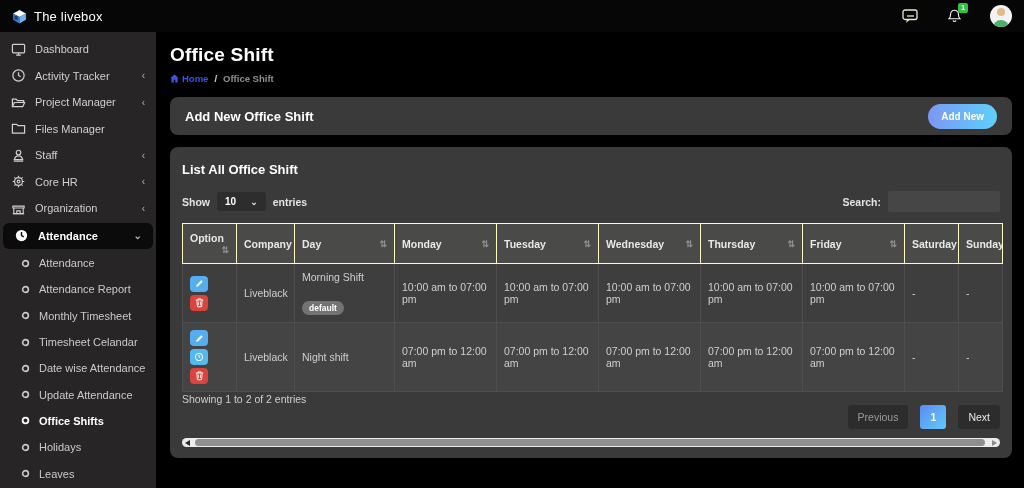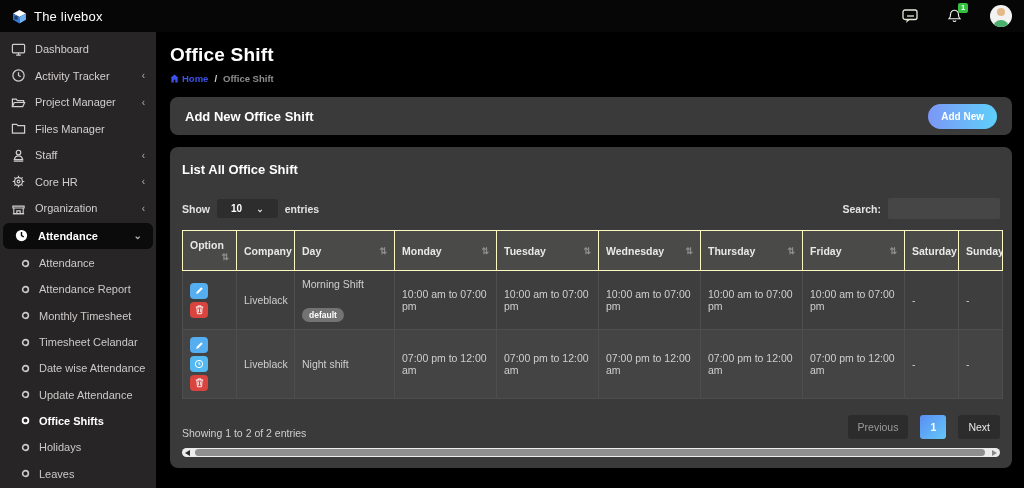--- a/index.html
+++ b/index.html
@@ -40,45 +40,45 @@
   .bc-sep { color:#cfcfcf; font-weight:700; }
   .bc-current { color:#8f8f8f; font-weight:700; }
 
   .panel { background:#3b3a3a; border-radius:8px; }
   .add-panel { margin-top:13px; height:38px; display:flex; align-items:center; padding:0 15px; }
   .panel-title { color:#fff; font-size:13px; font-weight:700; }
   .add-btn { margin-left:auto; border:none; cursor:pointer; color:#fff; font-size:10px; font-weight:700;
              padding:7px 13px; border-radius:15px; background:linear-gradient(90deg,#7c97f6,#5ed0fa); font-family:inherit;}
 
   .list-panel { margin-top:12px; padding:13px 12px 11px; }
-  .controls { display:flex; align-items:center; margin-top:20px; }
+  .controls { display:flex; align-items:center; margin-top:13px; }
   .ctl-label { color:#e3e3e3; font-size:10.5px; font-weight:700; }
   .length-select { margin:0 7px; background:#2d2d2d; color:#fff; font-size:10px; font-weight:700;
-                   padding:4px 14px; border-radius:3px; display:flex; align-items:center; gap:14px; cursor:pointer; }
+                   padding:4px 8px; border-radius:3px; display:flex; align-items:center; gap:14px; cursor:pointer; }
   .length-select .chev { font-size:9px; color:#ddd; }
   .search-wrap { margin-left:auto; display:flex; align-items:center; gap:7px; }
   .search-input { width:112px; height:21px; background:#464646; border:none; border-radius:2px; outline:none; color:#eee; padding:0 6px; font-size:10.5px;}
 
   table { margin-top:11px; width:100%; border-collapse:collapse; table-layout:fixed; }
   th { background:#4a4a49; color:#e8e8e8; font-size:10.5px; font-weight:700; text-align:left;
        padding:8px 7px; border:1px solid #fef9c3; cursor:pointer; white-space:nowrap; overflow:hidden;}
   th .sort { float:right; color:#909090; font-size:9px; margin-top:1px; }
   td { font-size:10.5px; color:#cfcfcf; padding:7px 7px; border:1px solid #4e4e4e; vertical-align:middle; overflow:hidden;}
   tr.odd td { background:#3f3e3e; }
   tr.even td { background:#454444; }
   .col-option{width:54px} .col-company{width:58px} .col-day{width:100px}
   .col-weekday{width:102px} .col-sat{width:54px} .col-sun{width:44px}
   .action-stack { display:flex; flex-direction:column; gap:3px; width:18px; }
   .action-btn { width:18px; height:16px; border:none; border-radius:4px; display:flex; align-items:center; justify-content:center; cursor:pointer; padding:0;}
   .btn-edit { background:#54aef0; }
   .btn-clock { background:#54b9f0; }
   .btn-del { background:#d9443f; }
   .badge-default { display:inline-block; margin-top:18px; background:#737373; color:#fff; font-size:8.5px; font-weight:700; padding:2px 7px; border-radius:7px; }
 
-  .table-footer { display:flex; align-items:flex-end; margin-top:16px; }
+  .table-footer { display:flex; align-items:flex-start; margin-top:1px;flex-direction:column; }
   .info-text { color:#cfcfcf; font-size:10.5px; }
   .pagination { margin-left:auto; display:flex; gap:12px; align-items:center; }
   .pg-btn { background:#2c2c2c; border:none; color:#9a9a9a; font-size:10.5px; padding:6px 10px; border-radius:3px; cursor:pointer; font-family:inherit;}
   .pg-btn.pg-next { color:#e8e8e8; }
   .pg-current { background:linear-gradient(135deg,#5b8df3,#62c8f8); color:#fff; font-size:10.5px; font-weight:700;
                 width:26px; text-align:center; padding:6px 0; border-radius:3px; cursor:pointer; }
 
   .hscrollbar { margin-top:9px; height:9px; background:#ececec; border-radius:5px; position:relative; }
   .hthumb { position:absolute; left:13px; right:15px; top:1px; bottom:1px; background:#8f8f8f; border-radius:4px; cursor:grab;}
   .arr { position:absolute; top:1.5px; width:0; height:0; border-top:3px solid transparent; border-bottom:3px solid transparent; }

